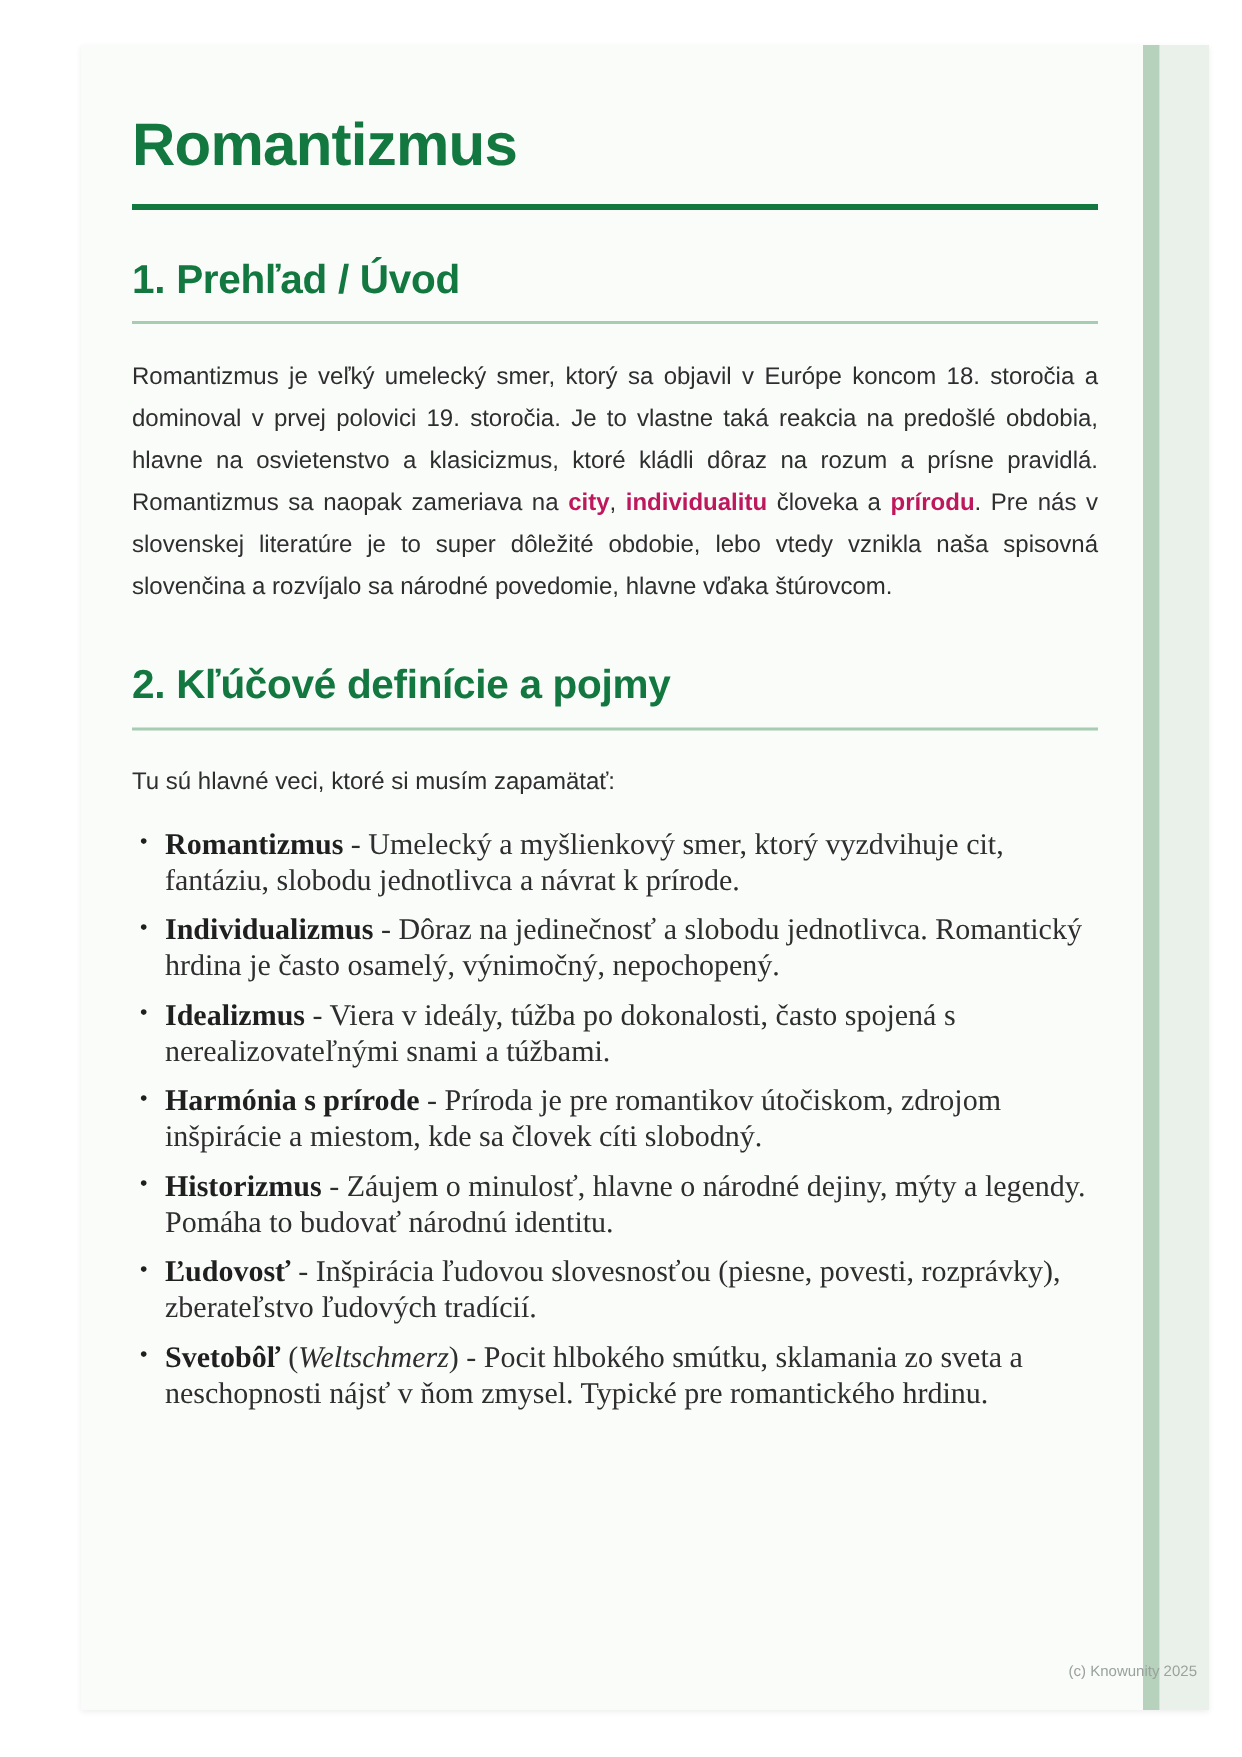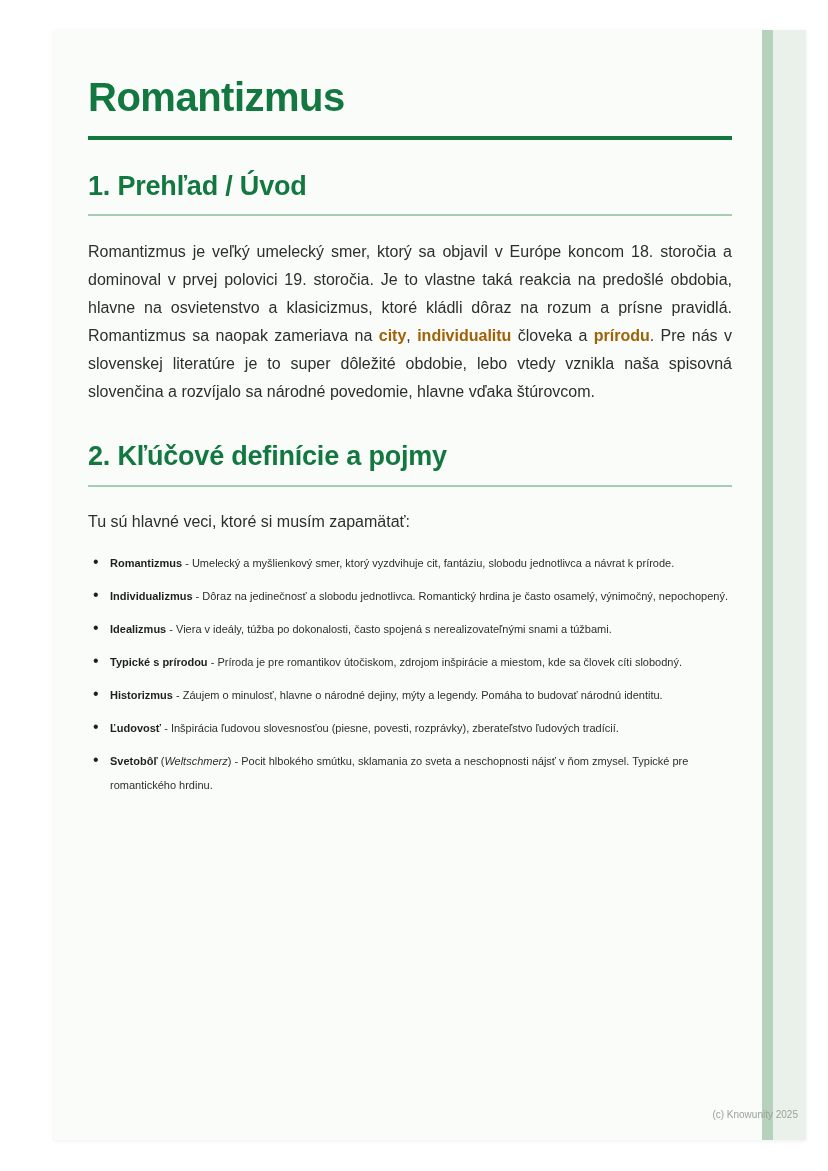--- a/index.html
+++ b/index.html
@@ -76,32 +76,33 @@
     margin: 0 0 34px 0;
     font-size: 16px;
     line-height: 28px;
     text-align: justify;
   }
   p.lead {
     margin: 1px 0 16px 0;
     font-size: 16px;
     line-height: 26px;
   }
-  .b { font-weight: 700; color: #a16207; }
+  .b { font-weight: 700; color: #be185d; }
   ul.terms {
     list-style: none;
     margin: 0;
     padding: 0;
   }
   ul.terms li {
     position: relative;
     padding-left: 22px;
-    font-size: 11px;
+    font-size: 20px;
     line-height: 24px;
     margin-bottom: 9px;
+    font-family: Liberation Serif, serif;
   }
   ul.terms li::before {
     content: "\2022";
     position: absolute;
     left: 5px;
     top: -1px;
     font-size: 16px;
     color: #1f1f1f;
   }
   .term { font-weight: 700; color: #1f1f1f; }
@@ -132,21 +133,21 @@
     </section>
 
     <section>
       <h2>2. Kľúčové definície a pojmy</h2>
       <div class="rule-thin"></div>
       <p class="lead">Tu sú hlavné veci, ktoré si musím zapamätať:</p>
       <ul class="terms">
           <li><span class="term">Romantizmus</span> - <span>Umelecký a myšlienkový smer, ktorý vyzdvihuje cit, fantáziu, slobodu jednotlivca a návrat k prírode.</span></li>
           <li><span class="term">Individualizmus</span> - <span>Dôraz na jedinečnosť a slobodu jednotlivca. Romantický hrdina je často osamelý, výnimočný, nepochopený.</span></li>
           <li><span class="term">Idealizmus</span> - <span>Viera v ideály, túžba po dokonalosti, často spojená s nerealizovateľnými snami a túžbami.</span></li>
-          <li><span class="term">Typické s prírodou</span> - <span>Príroda je pre romantikov útočiskom, zdrojom inšpirácie a miestom, kde sa človek cíti slobodný.</span></li>
+          <li><span class="term">Harmónia s prírode</span> - <span>Príroda je pre romantikov útočiskom, zdrojom inšpirácie a miestom, kde sa človek cíti slobodný.</span></li>
           <li><span class="term">Historizmus</span> - <span>Záujem o minulosť, hlavne o národné dejiny, mýty a legendy. Pomáha to budovať národnú identitu.</span></li>
           <li><span class="term">Ľudovosť</span> - <span>Inšpirácia ľudovou slovesnosťou (piesne, povesti, rozprávky), zberateľstvo ľudových tradícií.</span></li>
           <li><span class="term">Svetobôľ</span> (<em>Weltschmerz</em>) - <span>Pocit hlbokého smútku, sklamania zo sveta a neschopnosti nájsť v ňom zmysel. Typické pre romantického hrdinu.</span></li>
         </ul>
     </section>
   </div>
 
   <div class="footer">(c) Knowunity 2025</div>
 </div>
 

